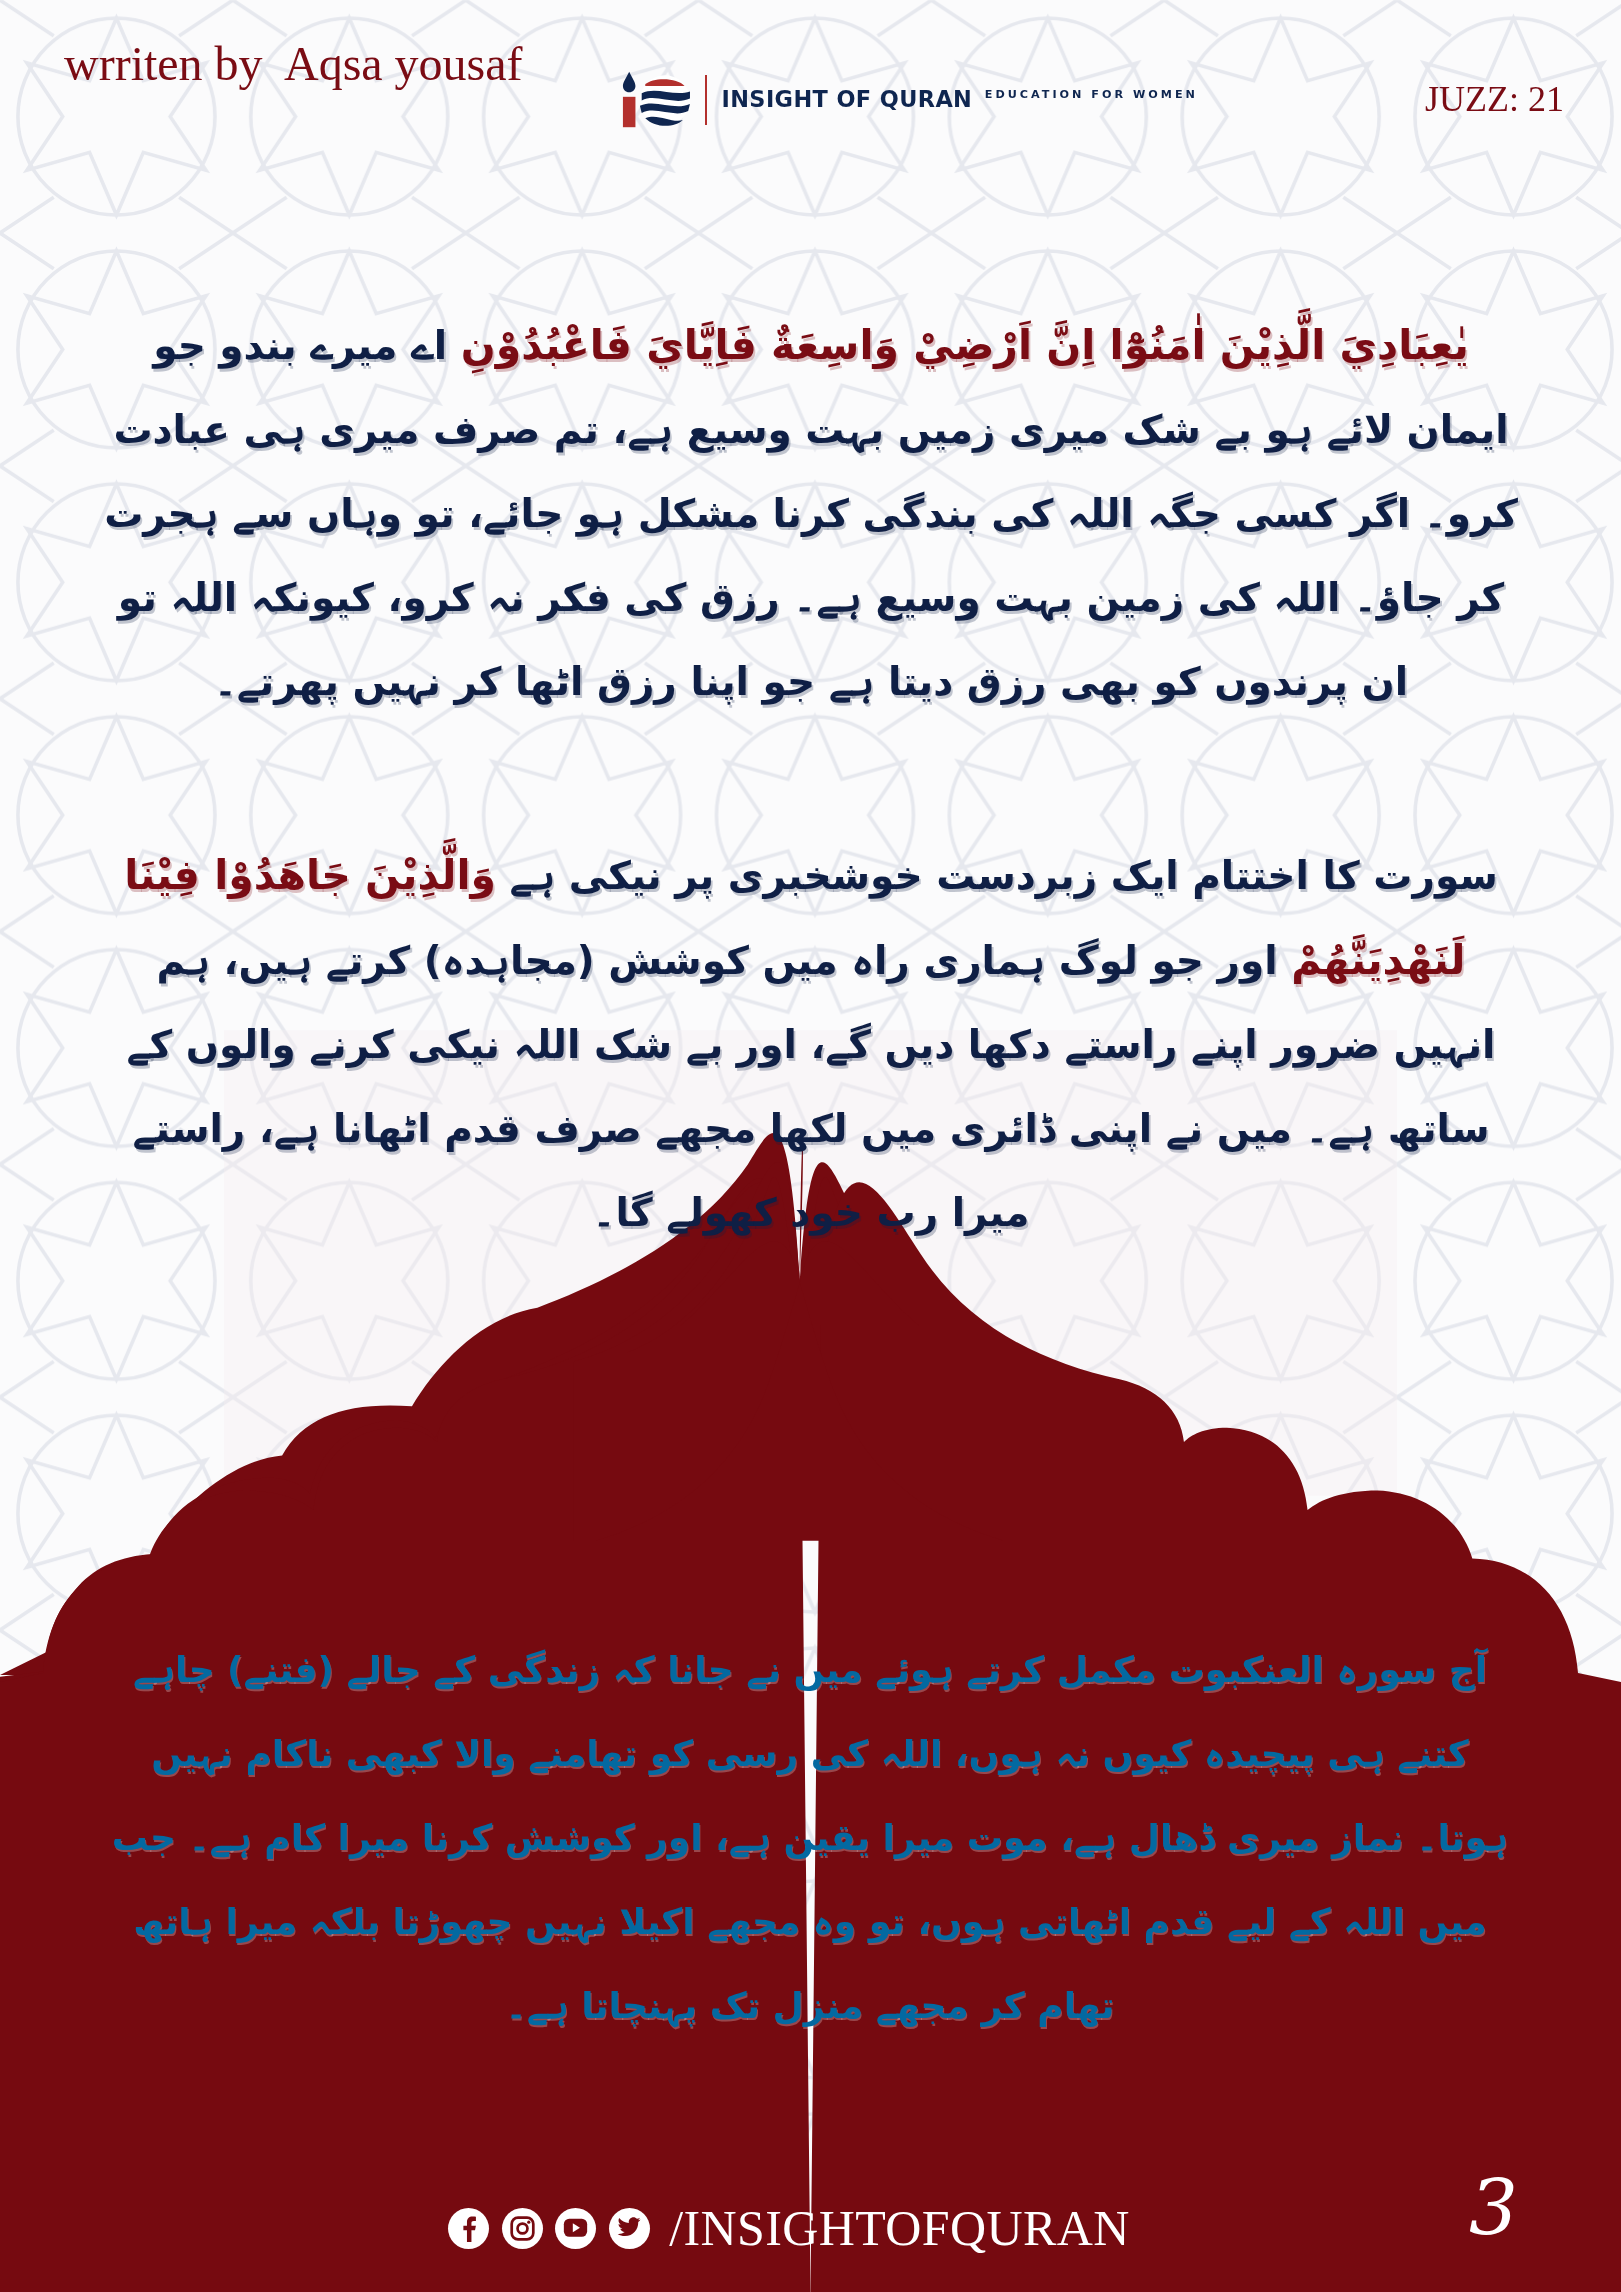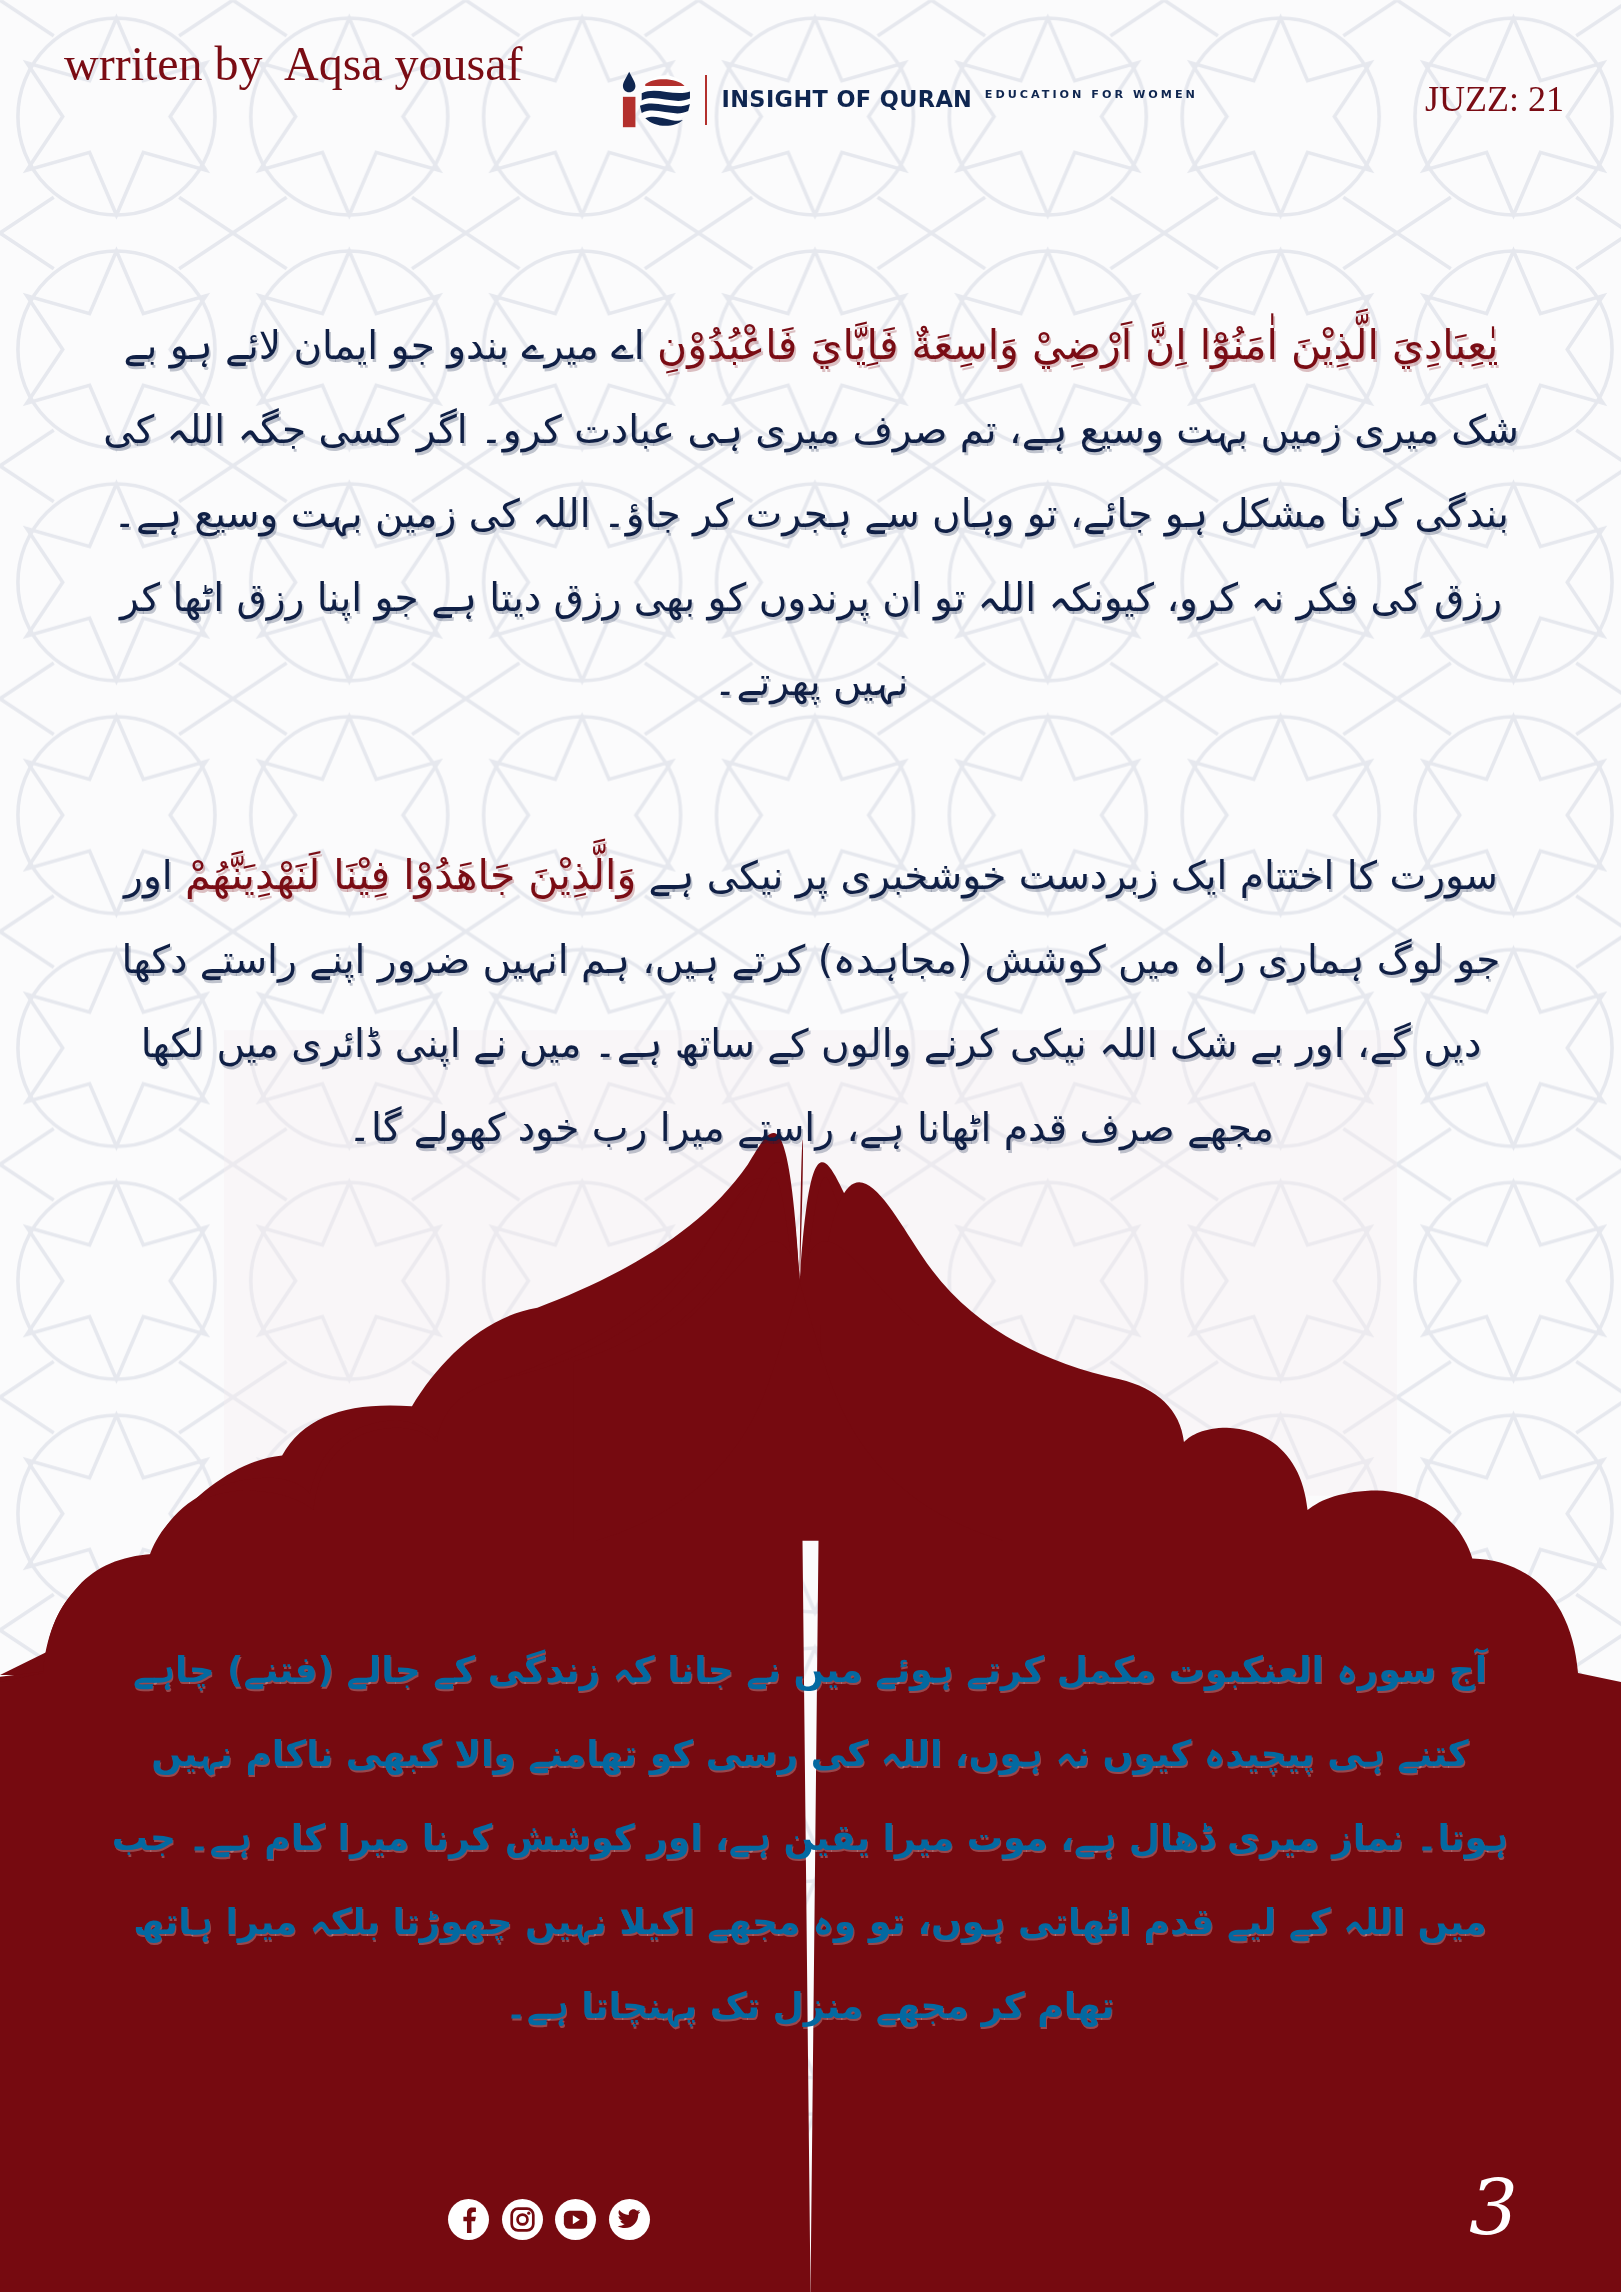--- a/index.html
+++ b/index.html
@@ -30,21 +30,21 @@
       color: #0f2650; letter-spacing: 0.4px; line-height: 25px;
     }
     .logo-sub {
       font-family: "DejaVu Sans", sans-serif; font-weight: bold; font-size: 11.2px;
       color: #0f2650; letter-spacing: 3px; line-height: 16px; margin-left: 12.5px;
     }
     .body-text {
       position: absolute; left: 99px; width: 1424px; z-index: 3;
       direction: rtl; text-align: center;
       font-family: "DejaVu Sans", sans-serif; color: #0f1f45;
-      font-size: 39px; line-height: 84px; font-weight: normal;
+      font-size: 39px; line-height: 84px; font-weight: bold;
       text-shadow: 1.8px 2.7px 0 rgba(15,31,69,0.25);
     }
     .block1 { top: 303px; }
     .block2 { top: 833px; }
     .ayah { color: #7a0c14; font-size: 41px; text-shadow: 1.8px 2.7px 0 rgba(122,12,20,0.25); }
     .dome { position: absolute; left: 0; top: 0; width: 1621px; height: 2293px; z-index: 1; }
     .dome-text {
       position: absolute; left: 107px; width: 1406px; top: 1628px; z-index: 3;
       direction: rtl; text-align: center;
       font-family: "DejaVu Sans", sans-serif; color: #0369a1;
@@ -403,16 +403,17 @@
     <svg width="27" height="21.5" viewBox="0 0 30 24">
         <rect x="2" y="2" width="26" height="20" rx="6" fill="#760a10"></rect>
         <path d="M12,7 L20,12 L12,17 Z" fill="#ffffff"></path>
       </svg>
   </span>
   <span class="social-icon">
     <svg width="25" height="21.5" viewBox="0 0 28 24">
         <path d="M27,3 C26,3.5 25,3.8 23.8,4 C25,3.2 25.8,2.1 26.2,0.8 C25.1,1.5 23.9,2 22.6,2.2 C21.5,1 20,0.3 18.3,0.3 C15,0.3 12.4,3 12.4,6.2 C12.4,6.7 12.4,7.1 12.6,7.5 C7.7,7.3 3.4,4.9 0.5,1.3 C0,2.2 -0.3,3.2 -0.3,4.3 C-0.3,6.4 0.8,8.2 2.4,9.3 C1.4,9.3 0.5,9 -0.3,8.6 C-0.3,11.5 1.8,13.9 4.5,14.4 C4,14.6 3.5,14.6 2.9,14.6 C2.5,14.6 2.2,14.6 1.8,14.5 C2.6,16.9 4.8,18.6 7.4,18.6 C5.4,20.2 2.8,21.1 0,21.1 C-0.5,21.1 -0.9,21.1 -1.4,21 C1.2,22.7 4.3,23.7 7.6,23.7 C18.3,23.7 24.2,14.8 24.2,7.1 L24.2,6.3 C25.3,5.5 26.3,4.4 27,3 Z" fill="#760a10" transform="translate(2,0) scale(0.9)"></path>
       </svg>
   </span>
+  <span class="social-handle">/INSIGHTOFQURAN</span>
 </div>
 
 <div class="page-number">3</div>
 
 
 </body></html>

